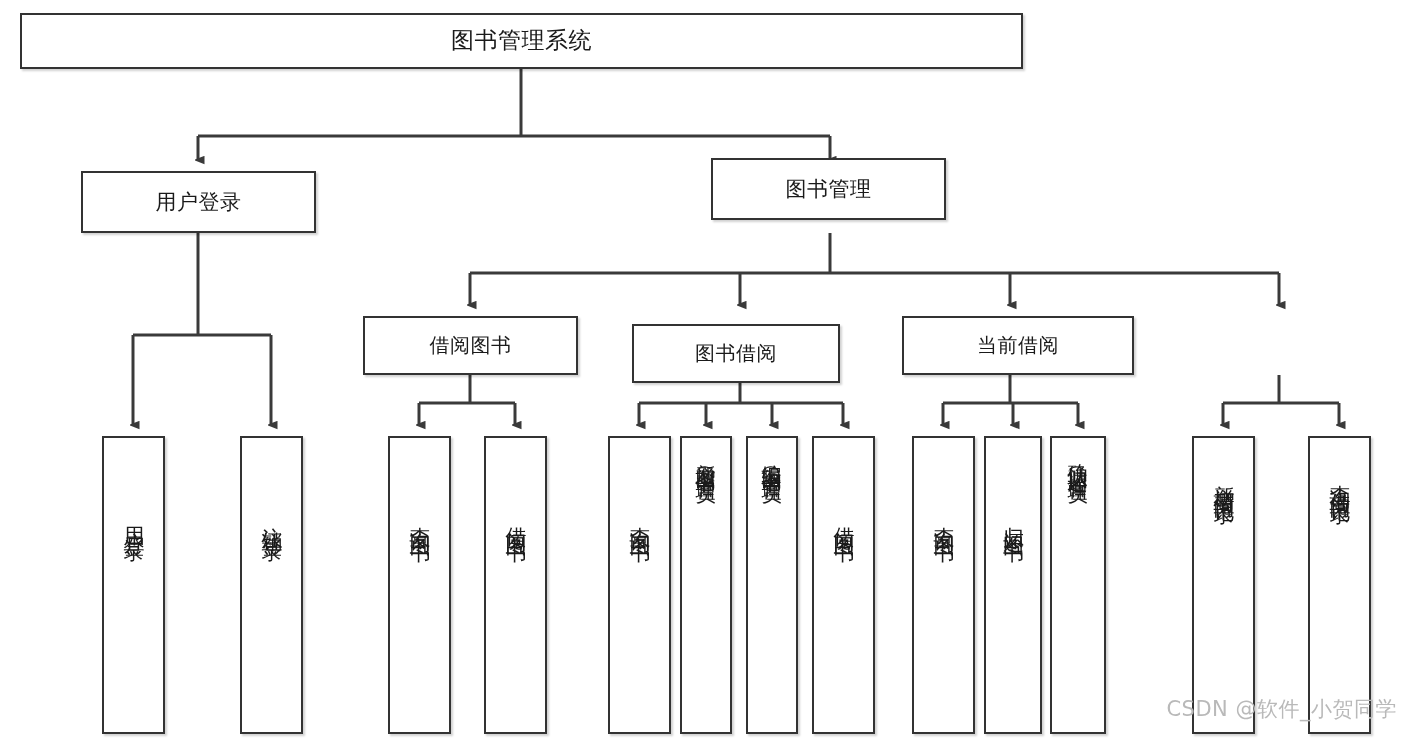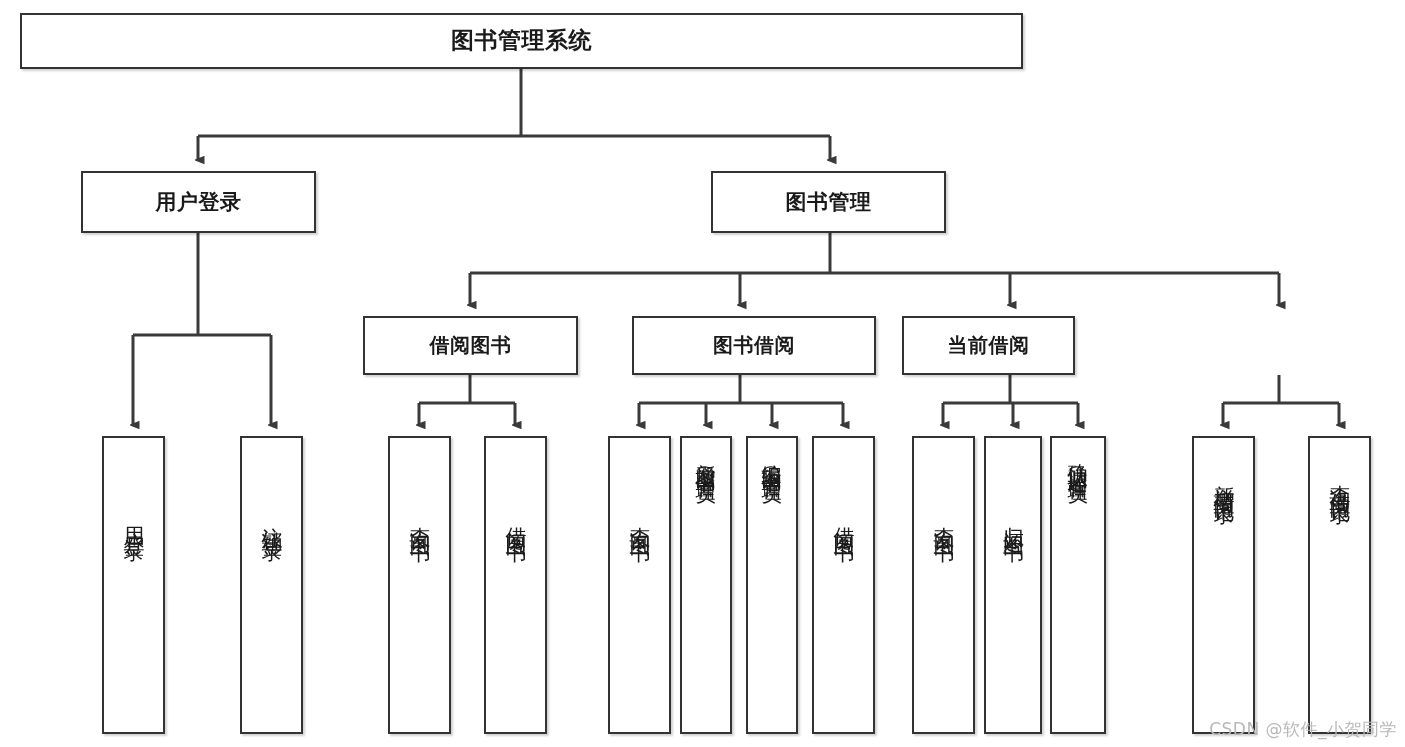--- a/index.html
+++ b/index.html
@@ -39,41 +39,40 @@
   }
   .node .label {
     display: block;
     text-align: center;
     line-height: 1.18;
     letter-spacing: 0.5px;
     white-space: nowrap;
   }
   .node.horiz .label {
     writing-mode: horizontal-tb;
-    font-weight: bold;
   }
   .node.vert {
     align-items: flex-start;
     padding-top: 18px;
   }
   .node.vert .label {
     writing-mode: vertical-rl;
     text-orientation: upright;
     letter-spacing: 5px;
     line-height: 1;
   }
   #node-root .label { font-size: 23px; }
   .lvl2 .label { font-size: 21px; }
   .lvl3 .label { font-size: 20px; }
   .leaf .label { font-size: 21px; }
   .watermark {
     position: absolute;
     right: 8px;
-    bottom: 6px;
-    font-size: 17px;
+    bottom: 24px;
+    font-size: 21px;
     color: #b9b9b9;
     letter-spacing: 0.5px;
     white-space: nowrap;
   }
 </style>
 </head>
 <body>
 
 <div id="diagram-root">
 
@@ -127,31 +126,31 @@
     </g>
   </svg>
 
   <div class="node horiz" id="node-root" style="left:20px; top:13px; width:1003px; height:56px;">
     <span class="label">图书管理系统</span>
   </div>
 
   <div class="node horiz lvl2" style="left:81px; top:171px; width:235px; height:62px;">
     <span class="label">用户登录</span>
   </div>
-  <div class="node horiz lvl2" style="left:711px; top:171px; width:235px; height:62px;">
+  <div class="node horiz lvl2" style="left:711px; top:158px; width:235px; height:62px;">
     <span class="label">图书管理</span>
   </div>
 
   <div class="node horiz lvl3" style="left:363px; top:316px; width:215px; height:59px;">
     <span class="label">借阅图书</span>
   </div>
-  <div class="node horiz lvl3" style="left:632px; top:316px; width:244px; height:59px;align-items:center;">
+  <div class="node horiz lvl3" style="left:632px; top:324px; width:208px; height:59px;align-items:center;">
     <span class="label">图书借阅</span>
   </div>
-  <div class="node horiz lvl3" style="left:902px; top:316px; width:173px; height:59px;">
+  <div class="node horiz lvl3" style="left:902px; top:316px; width:232px; height:59px;">
     <span class="label">当前借阅</span>
   </div>
 
   <div class="node vert leaf" style="left:102px; top:436px; width:63px; height:298px; padding-top:72px;">
     <span class="label">用户登录</span>
   </div>
   <div class="node vert leaf" style="left:240px; top:436px; width:63px; height:298px; padding-top:72px;">
     <span class="label">注销登录</span>
   </div>
 

